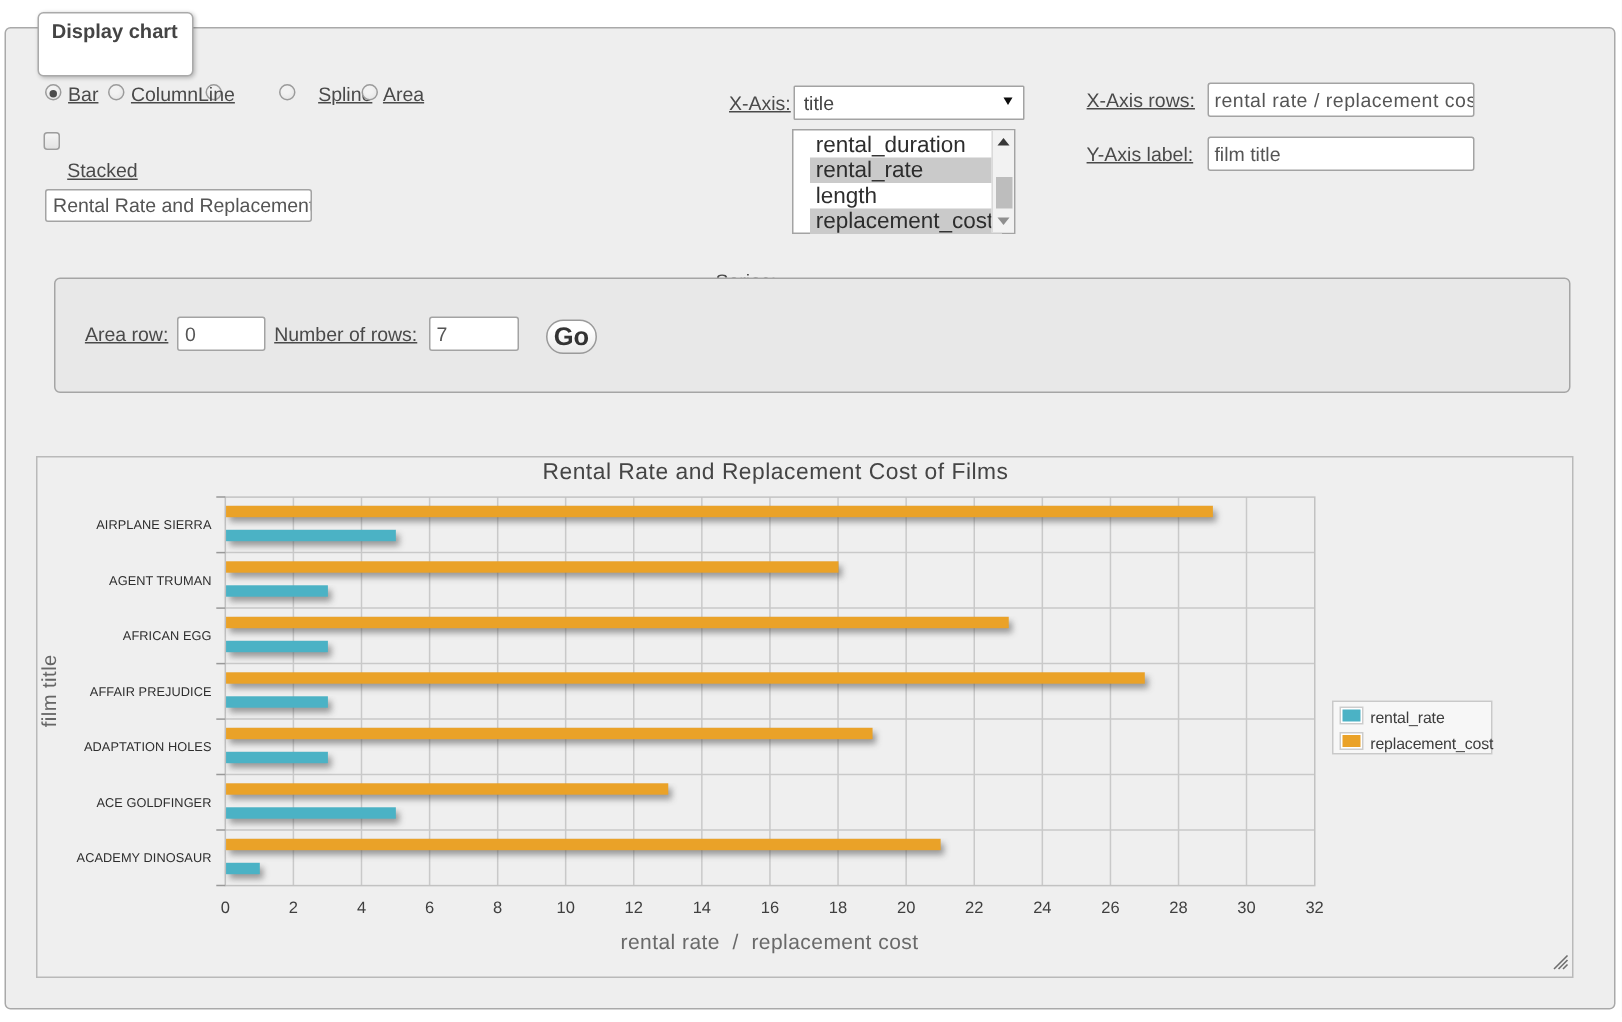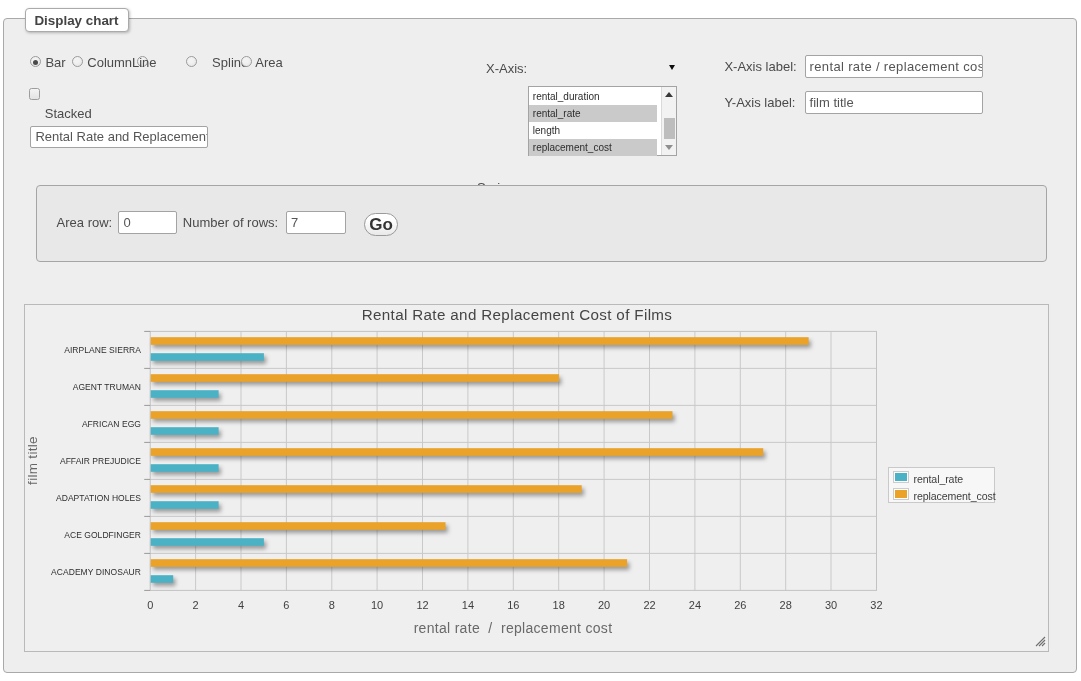--- a/index.html
+++ b/index.html
@@ -1,29 +1,29 @@
 <!DOCTYPE html>
 <html><head><meta charset="utf-8"><style>
 * { margin:0; padding:0; box-sizing:border-box; }
 html,body { width:1081px; height:681px; background:#fff; font-family:"Liberation Sans", sans-serif; }
 #page { position:relative; width:1081px; height:681px; overflow:hidden; }
 #fs { position:absolute; left:3px; top:18px; width:1074px; height:655px; background:#eeeeee; border:1px solid #a9a9a9; border-radius:4px; }
-#legend { position:absolute; left:24.5px; top:7.5px; width:104px; height:24px; background:#fff; border:1px solid #aaa; border-radius:4px; box-shadow:1px 1px 3px rgba(0,0,0,0.25); font-weight:bold; font-size:13.4px; color:#444; text-align:center; line-height:24px; z-index:5; }
-.ftxt { position:absolute; font-size:13px; color:#4a4a4a; line-height:13px; white-space:nowrap; }
+#legend { position:absolute; left:24.5px; top:7.5px; width:104px; height:43px; background:#fff; border:1px solid #aaa; border-radius:4px; box-shadow:1px 1px 3px rgba(0,0,0,0.25); font-weight:bold; font-size:13.4px; color:#444; text-align:center; line-height:24px; z-index:5; }
+.ftxt { position:absolute; font-size:13px; color:#4a4a4a; line-height:13px; white-space:nowrap;text-decoration:underline; }
 .radio { position:absolute; width:11px; height:11px; border:1px solid #9b9b9b; border-radius:50%; background:radial-gradient(circle at 40% 35%, #f2f2f2 30%, #e2e2e2); }
 .rdot { position:absolute; left:2.5px; top:2.5px; width:5px; height:5px; border-radius:50%; background:#4a4a4a; }
 .cbox { position:absolute; width:11.3px; height:11.3px; border:1px solid #9d9d9d; border-radius:2.5px; background:linear-gradient(#f4f4f4,#e3e3e3); }
 .inp { position:absolute; background:#fff; border:1px solid #a3a3a3; border-radius:2px; font-size:13px; color:#555; padding:0 4px; line-height:20px; white-space:nowrap; overflow:hidden; }
 #panel { position:absolute; left:36px; top:185px; width:1011px; height:77px; background:#e8e8e8; border:1px solid #a5a5a5; border-radius:4px; }
 #gobtn { position:absolute; left:364px; top:213px; width:34px; height:23px; border:1px solid #9a9a9a; border-radius:12px; background:linear-gradient(#fefefe 30%,#e9e9e9); font-size:17px; font-weight:bold; color:#333; text-align:center; line-height:21px; }
 #chartbox { position:absolute; left:24px; top:304px; width:1024.5px; height:347.5px; background:#efefef; border:1px solid #b9b9b9; }
 #sel { position:absolute; left:528.8px; top:57px; width:154px; height:22.5px; background:#fff; border:1px solid #a3a3a3; border-radius:1px; font-size:13px; color:#444; line-height:21px; padding-left:6px; }
 #selarrow { position:absolute; left:669.3px; top:64.7px; width:0; height:0; border-left:3.5px solid transparent; border-right:3.5px solid transparent; border-top:5.9px solid #0d0d0d; }
 #lb { position:absolute; left:527.8px; top:86px; width:149.5px; height:69.6px; background:#fff; border:1px solid #a3a3a3; }
-.lbi { position:absolute; left:0; width:128.5px; height:17px; font-size:10px; color:#2d2d2d; padding-left:4px; line-height:17px; white-space:nowrap; }
+.lbi { position:absolute; left:11px; width:128.5px; height:17px; font-size:15px; color:#2d2d2d; padding-left:4px; line-height:17px; white-space:nowrap; }
 .lbisel { background:#cacaca; }
 #lbsb { position:absolute; right:0; top:0; width:15px; height:67.6px; background:#f2f2f2; border-left:1px solid #dadada; }
 .sbthumb { position:absolute; left:2px; top:31px; width:11px; height:21px; background:#bdbdbd; }
 .tri-up { position:absolute; left:3.2px; top:5px; width:0; height:0; border-left:4.4px solid transparent; border-right:4.4px solid transparent; border-bottom:5px solid #383838; }
 .tri-dn { position:absolute; left:3.2px; bottom:5px; width:0; height:0; border-left:4.4px solid transparent; border-right:4.4px solid transparent; border-top:5px solid #8f8f8f; }
 #leg { position:absolute; left:888px; top:467px; width:107px; height:35.5px; background:#f7f7f7; border:1px solid #c9c9c9; }
 .sw { position:absolute; left:4px; width:15.5px; height:11.5px; border:1px solid #ccc; background:#fff; }
 .swi { position:absolute; left:1px; top:1px; width:11.5px; height:7.5px; }
 .legt { position:absolute; left:24.5px; font-size:10.6px; letter-spacing:-0.1px; color:#3d3d3d; line-height:12px; white-space:nowrap; }
 </style></head><body>
@@ -39,34 +39,35 @@
 <span class="radio" style="left:136.9px;top:56.4px;"></span>
 <span class="ftxt" style="left:132px;top:56px;text-align:right;">Line</span>
 <span class="radio" style="left:186.1px;top:56.4px;"></span>
 <span class="ftxt" style="left:200.1px;top:56px;margin-left:12px;">Spline</span>
 <span class="radio" style="left:240.7px;top:56.4px;"></span>
 <span class="ftxt" style="left:255.3px;top:56px;">Area</span>
 <span class="cbox" style="left:28.5px;top:88.3px;"></span>
 <span class="ftxt" style="left:44.8px;top:86px;margin-top:21px;">Stacked</span>
 <div class="inp" style="left:30.4px;top:125.5px;width:178px;height:22.5px;">Rental Rate and Replacement Cost of Films</div>
 <span class="ftxt" style="left:486px;top:61.5px;">X-Axis:</span>
+<div id="sel">title</div>
     <div id="selarrow"></div>
 <div id="lb">
   <div class="lbi" style="top:0.5px;">rental_duration</div>
   <div class="lbi lbisel" style="top:17.5px;">rental_rate</div>
   <div class="lbi" style="top:34.5px;">length</div>
   <div class="lbi lbisel" style="top:51.5px;">replacement_cost</div>
   <div id="lbsb">
         <span class="tri-up"></span>
         <span class="sbthumb"></span>
         <span class="tri-dn"></span>
       </div>
 </div>
 <span class="ftxt" style="left:477px;top:139px;margin-top:42px;">Series:</span>
-<span class="ftxt" style="left:724.4px;top:60px;">X-Axis label:</span>
+<span class="ftxt" style="left:724.4px;top:60px;">X-Axis rows:</span>
 <div class="inp" style="left:804.6px;top:54.5px;width:178px;height:23px;line-height:21px;letter-spacing:0.35px;">rental rate / replacement cost</div>
 <span class="ftxt" style="left:724.4px;top:96px;">Y-Axis label:</span>
 <div class="inp" style="left:804.6px;top:90.8px;width:178px;height:23px;line-height:21px;">film title</div>
 <div id="panel"></div>
 <span class="ftxt" style="left:56.6px;top:216px;">Area row:</span>
 <div class="inp" style="left:118.4px;top:210.5px;width:58.5px;height:23px;line-height:21px;">0</div>
 <span class="ftxt" style="left:182.8px;top:216px;">Number of rows:</span>
 <div class="inp" style="left:286px;top:210.5px;width:60px;height:23px;line-height:21px;">7</div>
 <div id="gobtn">Go</div>
 <div id="chartbox"></div>

